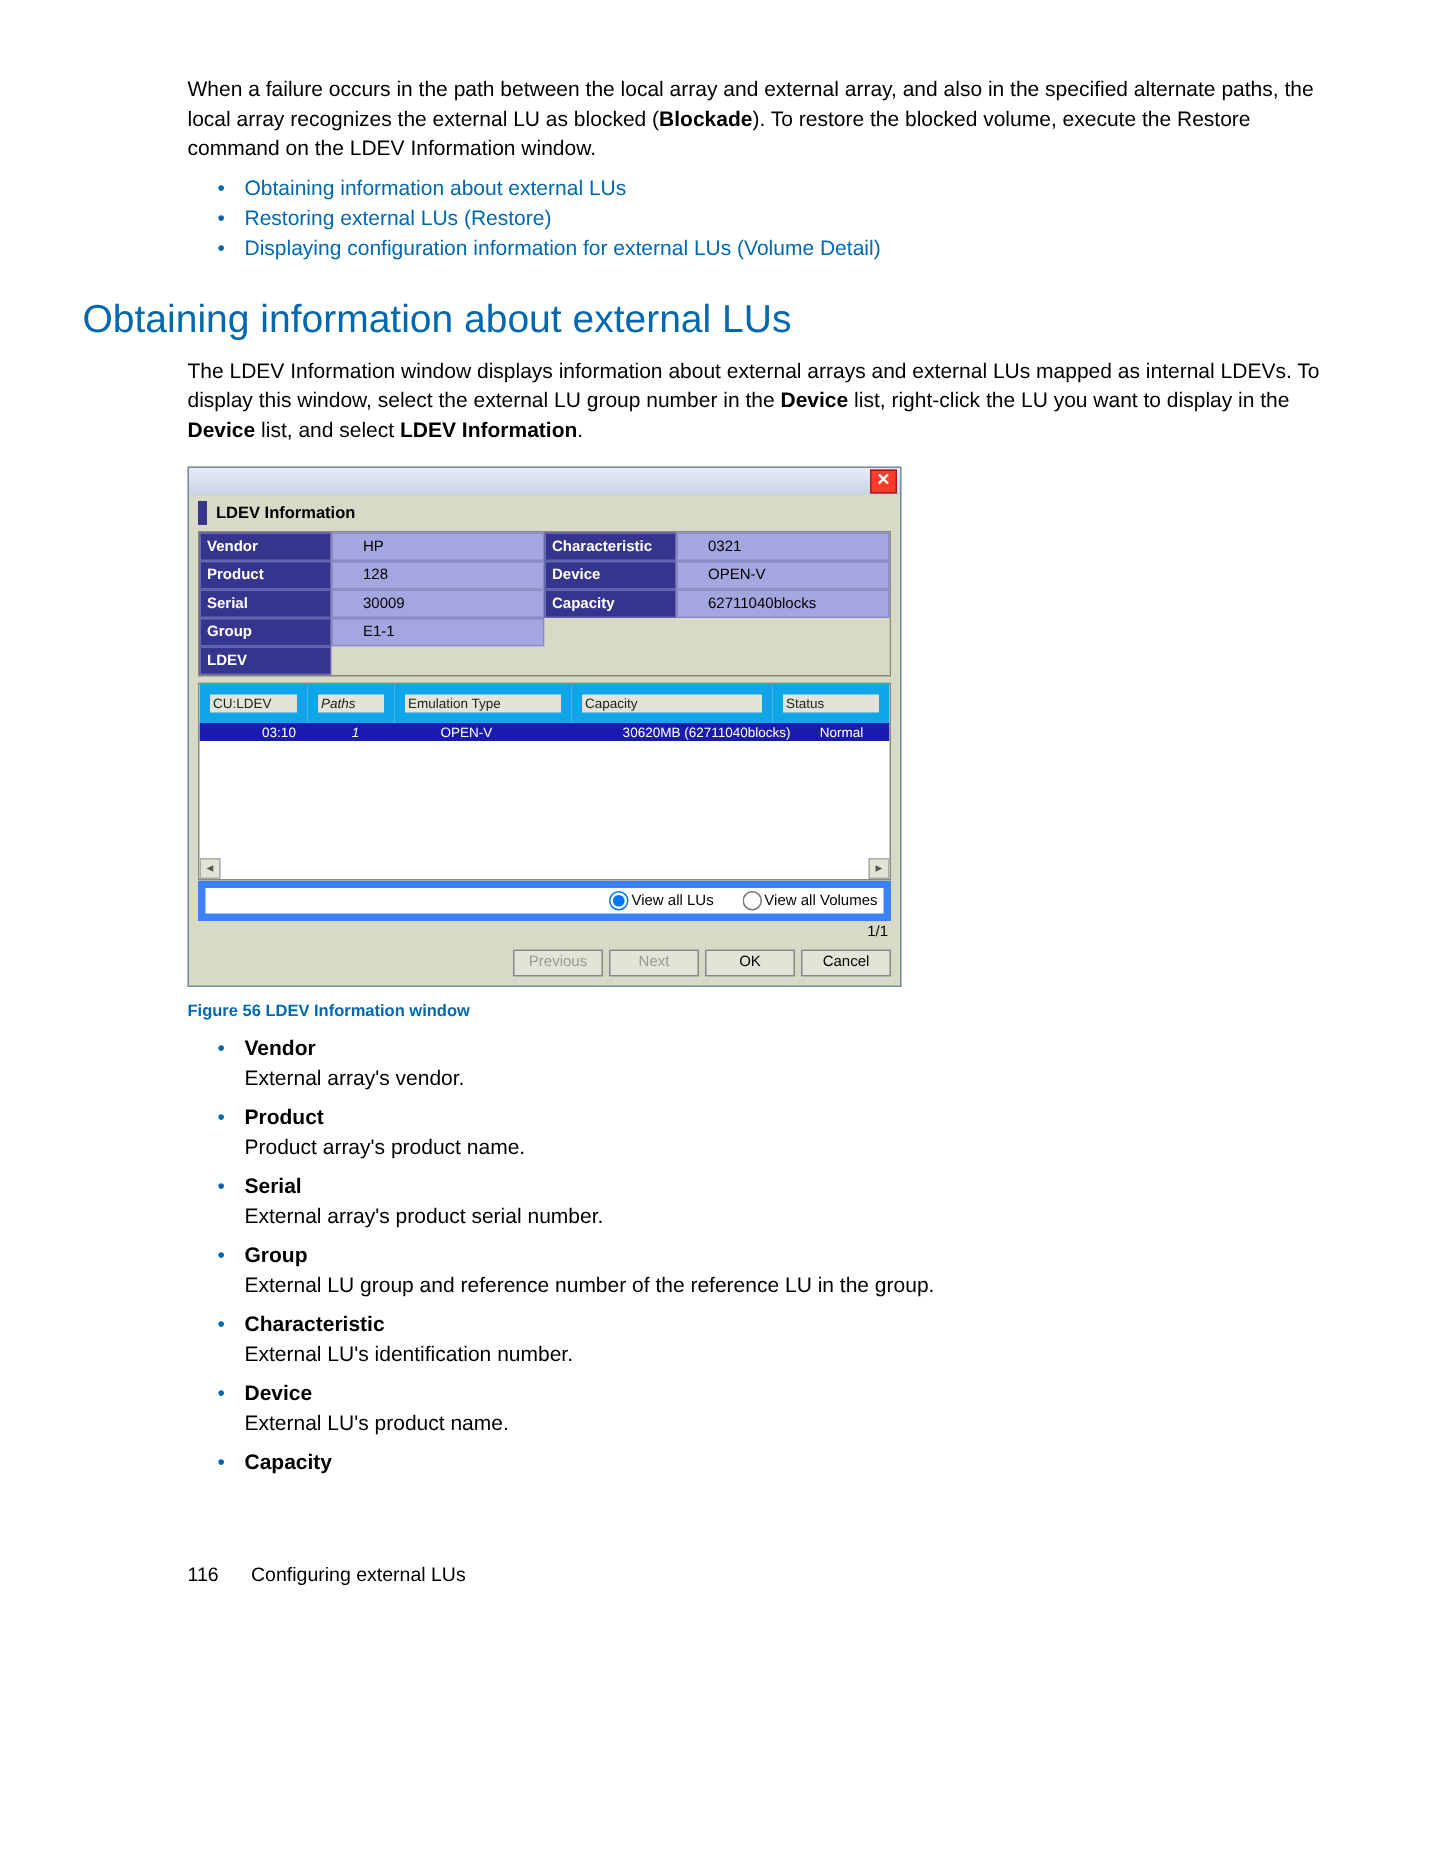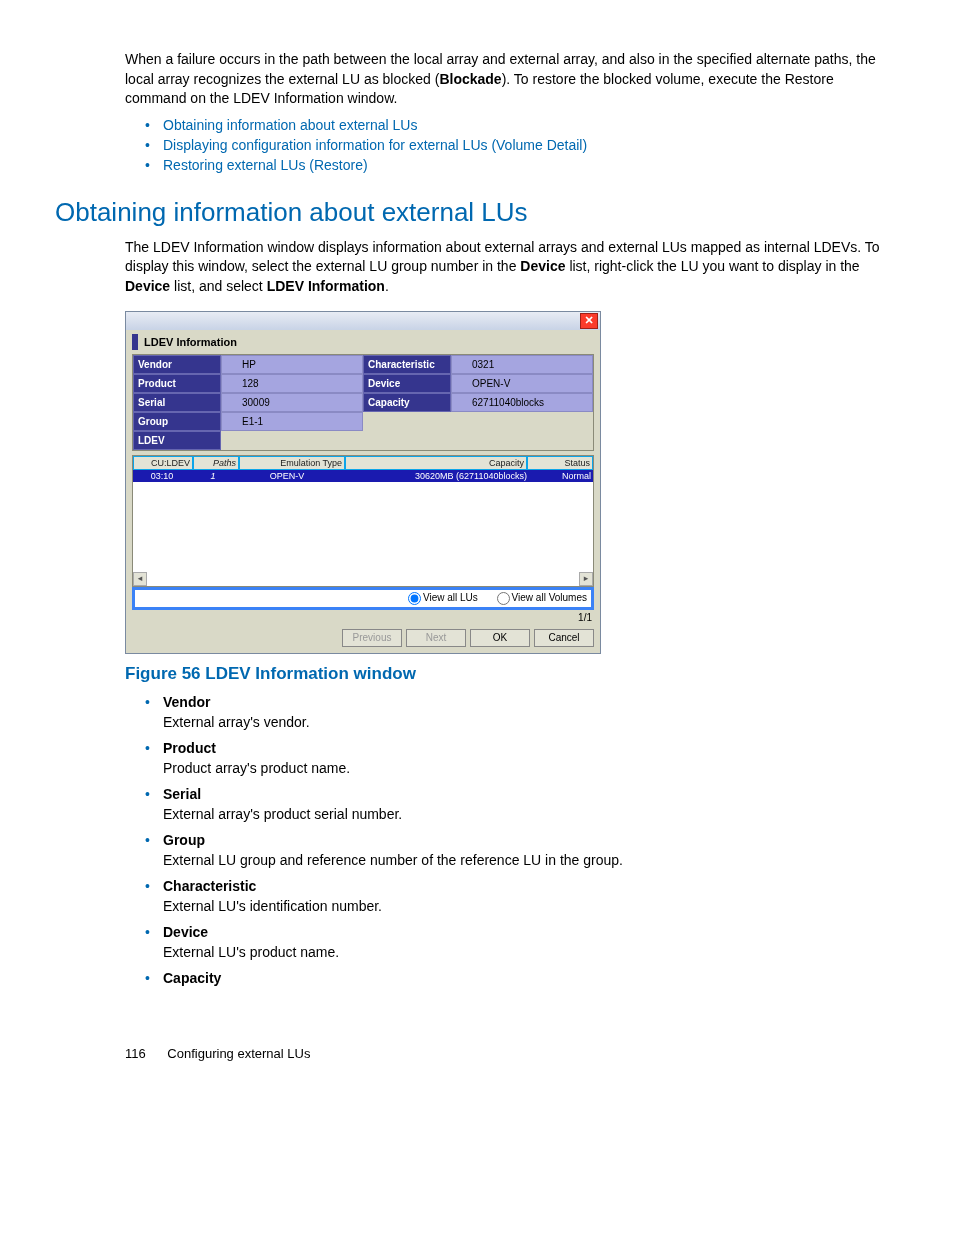--- a/index.html
+++ b/index.html
@@ -46,21 +46,21 @@
     margin: 24px 0 10px 0;
   }
   .body-para {
     margin: 0 0 14px 70px;
     line-height: 1.4;
   }
   .figure-wrap { margin: 0 0 8px 70px; }
   .figure-caption {
     color: #0068b0;
     font-weight: bold;
-    font-size: 17px;
+    font-size: 11px;
     margin: 10px 0 10px 70px;
   }
   .def-list {
     margin: 0 0 0 70px;
     padding-left: 20px;
   }
   .def-list li {
     list-style: none;
     position: relative;
     padding-left: 18px;
@@ -144,27 +144,27 @@
   .table-area {
     margin: 0 6px 0 6px;
     border: 1px solid #8a8a78;
     background: #fff;
     height: 130px;
     position: relative;
     overflow: hidden;
   }
   .tbl-head { display: flex; background: #e3e3d6; }
   .tbl-head span {
-    border: 1px solid #0ea5e9;
+    border: 7px solid #0ea5e9;
     padding: 1px 2px;
-    text-align: right;
+    text-align: left;
     font-size: 9px;
     color: #222;
   }
-  .tbl-row { display: flex; background: #1a1aaf; color: #fff; }
+  .tbl-row { display: flex; background: #1a1aaf; color: #fff; padding-left: 24px; }
   .tbl-row span {
     padding: 1px 2px;
     font-size: 9px;
     text-align: center;
   }
   .col-culdev { width: 54px; }
   .col-paths { width: 40px; font-style: italic; }
   .col-emu   { width: 100px; }
   .col-cap   { width: 170px; text-align: right; }
   .col-status{ width: 60px; text-align: right; }
@@ -176,21 +176,21 @@
     border: 1px solid #aaa;
     text-align: center;
     line-height: 10px;
     font-size: 9px;
     color: #555;
   }
   .tbl-scroll-left { left: 0; }
   .tbl-scroll-right { right: 0; }
   .radio-row {
     margin: 0 6px 2px 6px;
-    border: 3px solid #3b82f6;
+    border: 5px solid #3b82f6;
     background: #fff;
     padding: 2px 4px;
     text-align: right;
     font-size: 10px;
     color: #000;
   }
   .radio-row label { margin-left: 16px; }
   .radio-row input { vertical-align: middle; margin: 0 2px 0 0; }
   .page-ind {
     text-align: right;
@@ -217,22 +217,22 @@
 <body>
 
 <div class="page">
 
   <p class="intro-para">
     <span>When a failure occurs in the path between the local array and external array, and also in the specified alternate paths, the local array recognizes the external LU as blocked (</span><span class="bold">Blockade</span><span>). To restore the blocked volume, execute the Restore command on the LDEV Information window.</span>
   </p>
 
   <ul class="link-list">
     <li><a href="#">Obtaining information about external LUs</a></li>
+    <li><a href="#">Restoring external LUs (Restore)</a></li>
     <li><a href="#">Displaying configuration information for external LUs (Volume Detail)</a></li>
-    <li><a href="#">Restoring external LUs (Restore)</a></li>
   </ul>
 
   <h2 class="section-heading">Obtaining information about external LUs</h2>
 
   <p class="body-para">
     <span>The LDEV Information window displays information about external arrays and external LUs mapped as internal LDEVs. To display this window, select the external LU group number in the </span><span class="bold">Device</span><span> list, right-click the LU you want to display in the </span><span class="bold">Device</span><span> list, and select </span><span class="bold">LDEV Information</span><span>.</span>
   </p>
 
   <div class="figure-wrap">
     <div class="ldev-window">
@@ -293,21 +293,21 @@
           <span class="col-paths">Paths</span>
           <span class="col-emu">Emulation Type</span>
           <span class="col-cap" style="flex:1">Capacity</span>
           <span class="col-status">Status</span>
         </div>
         <div class="tbl-row">
           <span class="col-culdev">03:10</span>
           <span class="col-paths">1</span>
           <span class="col-emu">OPEN-V</span>
           <span class="col-cap" style="flex:1;text-align:right">30620MB (62711040blocks)</span>
-          <span class="col-status" style="text-align:right">Normal</span>
+          <span class="col-status" style="text-align:center">Normal</span>
         </div>
         <div class="tbl-scroll-left">◂</div>
         <div class="tbl-scroll-right">▸</div>
       </div>
 
       <div class="radio-row">
         <label><input type="radio" checked="" style=""><span>View all LUs</span></label>
         <label><input type="radio" style=""><span>View all Volumes</span></label>
       </div>
       <div class="page-ind">1/1</div>

